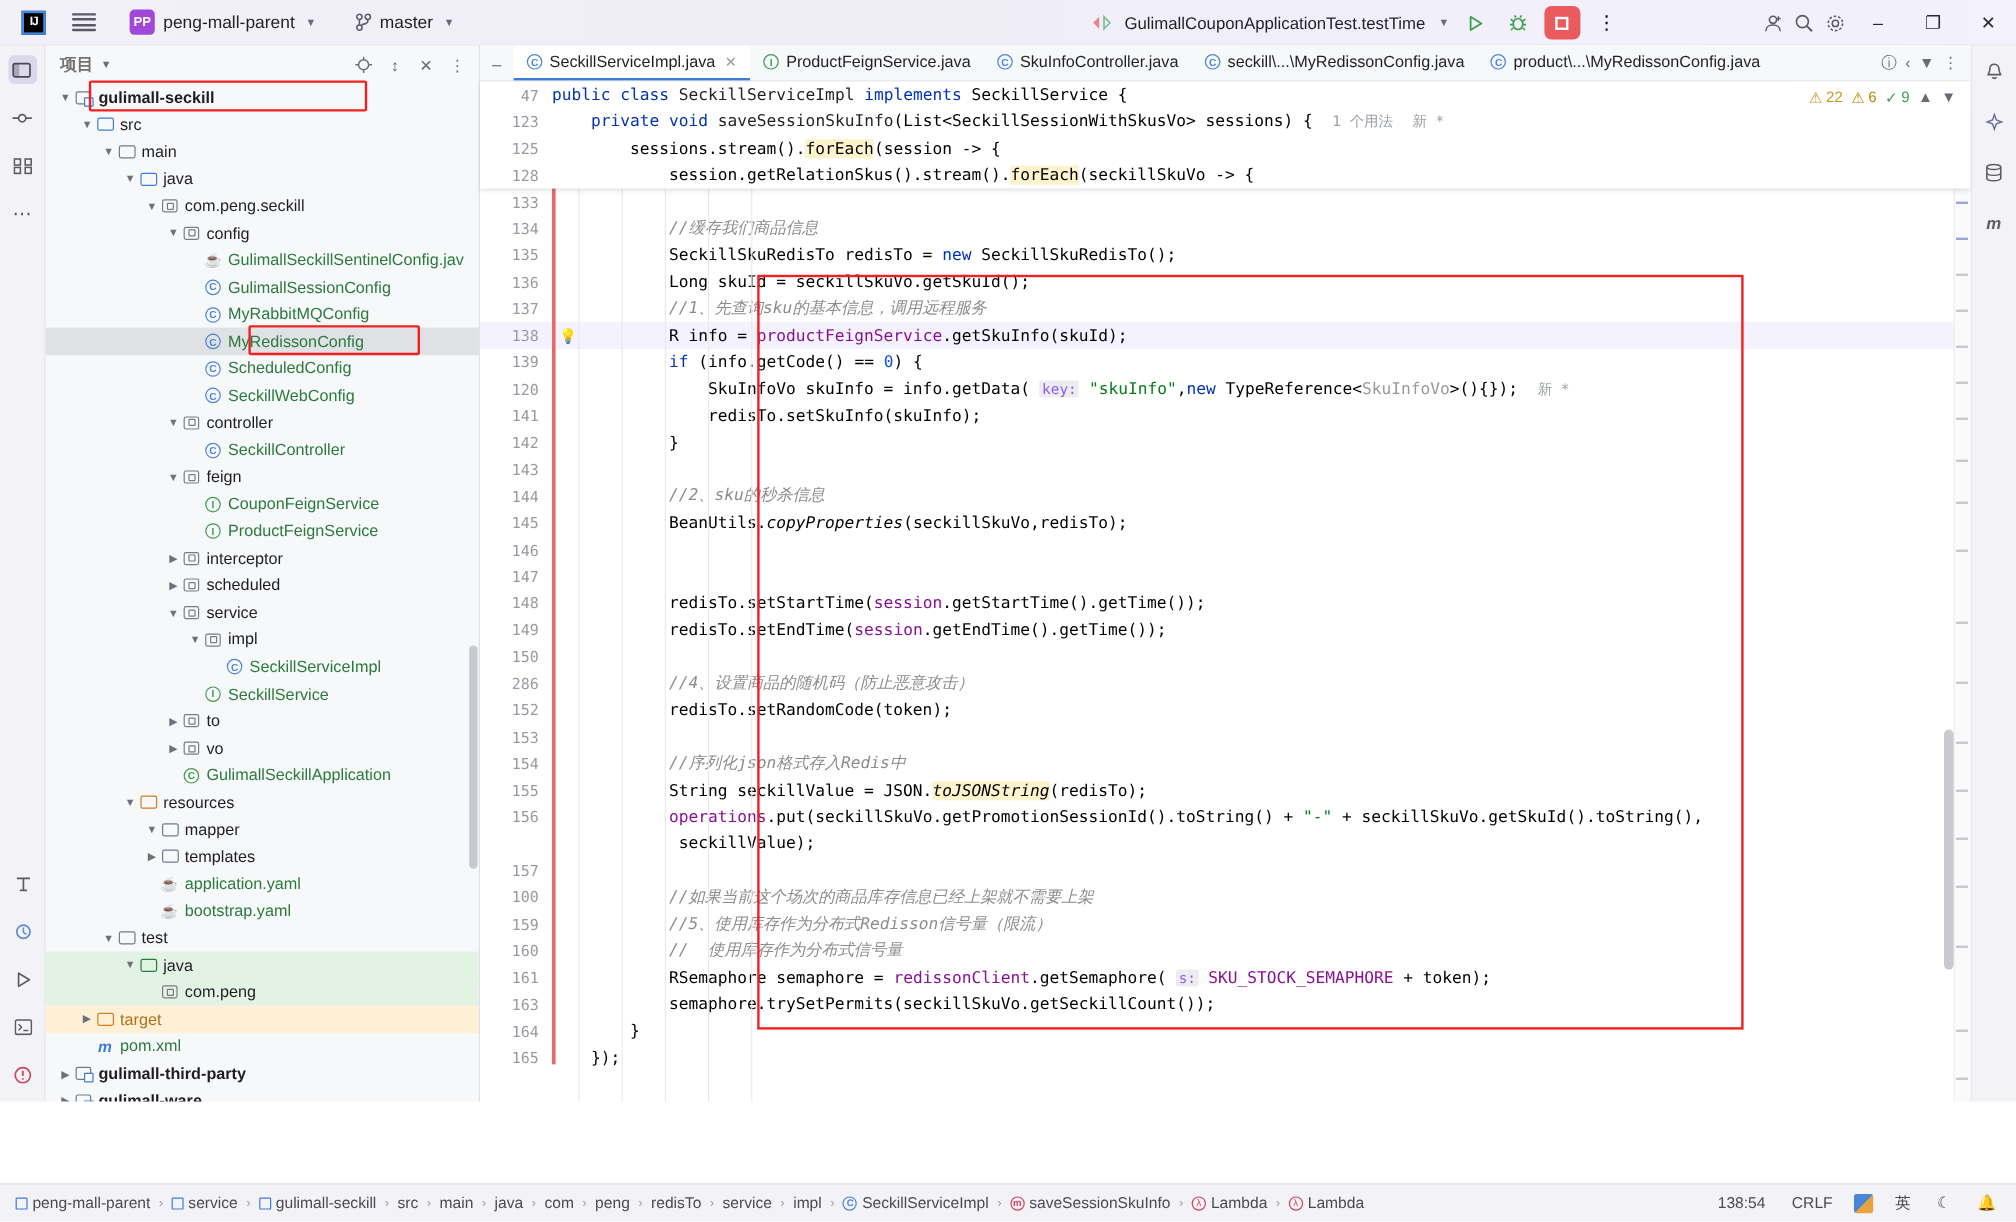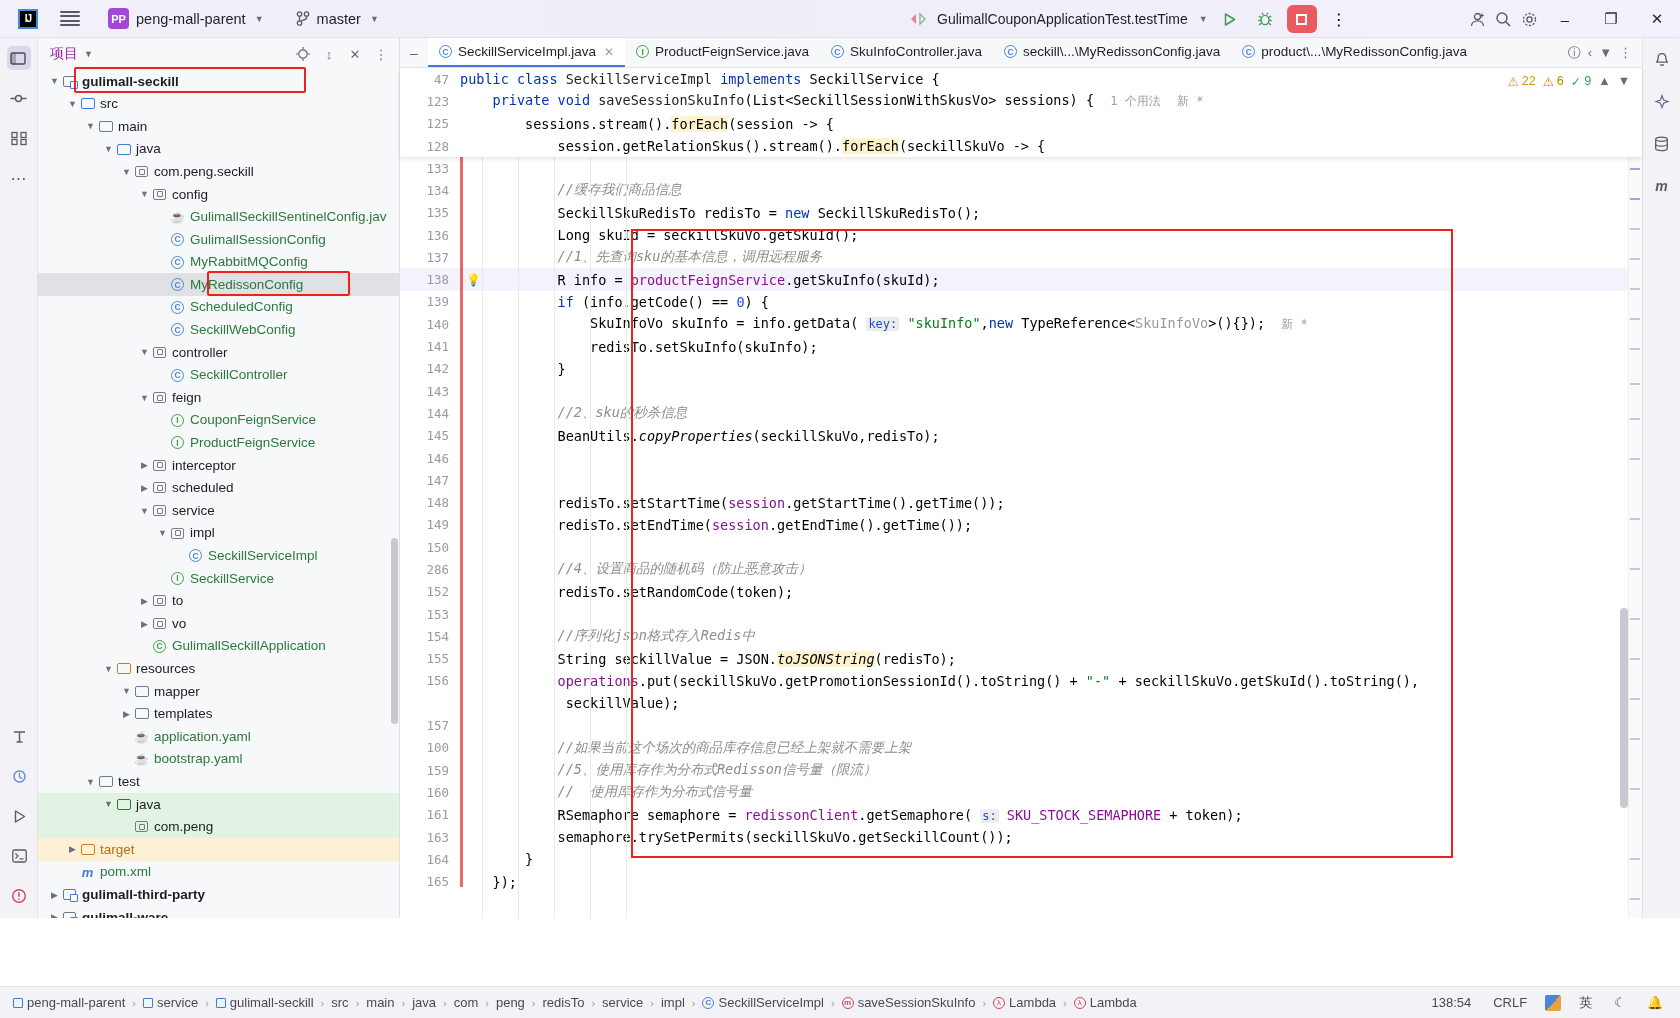--- a/index.html
+++ b/index.html
@@ -66,21 +66,21 @@
     background:#f3f2f7; border-left:1px solid #e3e1ea;
     display:flex; flex-direction:column; align-items:center; padding-top:10px; gap:18px;
   }
 
   
   .projpanel {
     position:absolute; left:38px; top:38px; width:362px; height:880px;
     background:#f7f8fa; border-right:1px solid #e0e0e4; overflow:hidden;
   }
   .proj-head { height:32px; display:flex; align-items:center; padding:0 8px 0 12px; }
-  .proj-title { font-size:14px; color:#a21caf; font-weight:400; }
+  .proj-title { font-size:14px; color:#737373; font-weight:700; }
   .proj-head-actions { margin-left:auto; display:flex; align-items:center; gap:6px; }
   .pha { width:20px;height:20px;display:flex;align-items:center;justify-content:center;border-radius:4px;cursor:pointer;color:#6b6b78;font-size:13px;}
 
   .tree { position:relative; font-size:13.5px; color:#1e1e22; }
   .trow { height:22.6px; display:flex; align-items:center; white-space:nowrap; cursor:pointer; position:relative; }
   .trow.sel { background:#dfe1e5; }
   .trow.greenbg { background:#e3f3e3; }
   .trow.orangebg { background:#fdf0d5; }
   .arrow { width:13px; text-align:center; font-size:9px; color:#70707c; flex:0 0 13px; }
   .tico { width:17px; flex:0 0 17px; display:flex; align-items:center; justify-content:center; margin-right:4px; }
@@ -138,21 +138,21 @@
   .cline.hl { background:#f4f2fc; }
 
   
   .kw { color:#0033b3; }
   .str { color:#067d17; }
   .num { color:#1750eb; }
   .cmt { color:#8c8c8c; font-style:italic; }
   .fn { color:#1f1f24; }
   .fld { color:#871094; }
   .ital { font-style:italic; }
-  .hint { background:#ededf0; color:#1d4ed8; font-style:normal; border-radius:2px; padding:0 2px; font-size:12px;}
+  .hint { background:#ededf0; color:#8b5cf6; font-style:normal; border-radius:2px; padding:0 2px; font-size:12px;}
   .gray { color:#999; }
   .hlw { background:#fdf3cd; }
   .usage { color:#9aa0a6; font-size:12px; }
 
   .indent-guides { position:absolute; left:60px; top:0; bottom:0; width:200px; pointer-events:none; }
   .ig { position:absolute; top:0; bottom:0; width:1px; background:#eaeaec; }
 
   .bulb { position:absolute; left:66px; font-size:12px; color:#e7b83c; }
 
   .redcode { position:absolute; border:2.6px solid #f02020; pointer-events:none; z-index:6; }
@@ -711,21 +711,21 @@
       </div>
 
     <div id="codearea" style="position:absolute;top:89px;left:0;right:0;bottom:0;">
         <div class="cline"><span class="gut">133</span><span class="code"></span></div>
         <div class="cline"><span class="gut">134</span><span class="code">            <span class="cmt">//缓存我们商品信息</span></span></div>
         <div class="cline"><span class="gut">135</span><span class="code">            SeckillSkuRedisTo redisTo = <span class="kw">new</span> SeckillSkuRedisTo();</span></div>
         <div class="cline"><span class="gut">136</span><span class="code">            Long skuId = seckillSkuVo.getSkuId();</span></div>
         <div class="cline"><span class="gut">137</span><span class="code">            <span class="cmt">//1、先查询sku的基本信息，调用远程服务</span></span></div>
         <div class="cline hl"><span class="gut">138</span><span class="bulb">💡</span><span class="code">            R info = <span class="fld">productFeignService</span>.<span class="hlp">getSkuInfo</span>(skuId);</span></div>
         <div class="cline"><span class="gut">139</span><span class="code">            <span class="kw">if</span> (info.getCode() == <span class="num">0</span>) {</span></div>
-        <div class="cline"><span class="gut">140</span><span class="code">                SkuInfoVo skuInfo = info.getData( <span class="hint">key:</span> <span class="str">"skuInfo"</span>,<span class="kw">new</span> TypeReference&lt;<span class="gray">SkuInfoVo</span>&gt;(){});  <span class="usage">新 *</span></span></div>
+        <div class="cline"><span class="gut">120</span><span class="code">                SkuInfoVo skuInfo = info.getData( <span class="hint">key:</span> <span class="str">"skuInfo"</span>,<span class="kw">new</span> TypeReference&lt;<span class="gray">SkuInfoVo</span>&gt;(){});  <span class="usage">新 *</span></span></div>
         <div class="cline"><span class="gut">141</span><span class="code">                redisTo.setSkuInfo(skuInfo);</span></div>
         <div class="cline"><span class="gut">142</span><span class="code">            }</span></div>
         <div class="cline"><span class="gut">143</span><span class="code"></span></div>
         <div class="cline"><span class="gut">144</span><span class="code">            <span class="cmt">//2、sku的秒杀信息</span></span></div>
         <div class="cline"><span class="gut">145</span><span class="code">            BeanUtils.<span class="ital">copyProperties</span>(seckillSkuVo,redisTo);</span></div>
         <div class="cline"><span class="gut">146</span><span class="code"></span></div>
         <div class="cline"><span class="gut">147</span></div>
         <div class="cline"><span class="gut">148</span><span class="code">            redisTo.setStartTime(<span class="fld">session</span>.getStartTime().getTime());</span></div>
         <div class="cline"><span class="gut">149</span><span class="code">            redisTo.setEndTime(<span class="fld">session</span>.getEndTime().getTime());</span></div>
         <div class="cline"><span class="gut">150</span><span class="code"></span></div>

